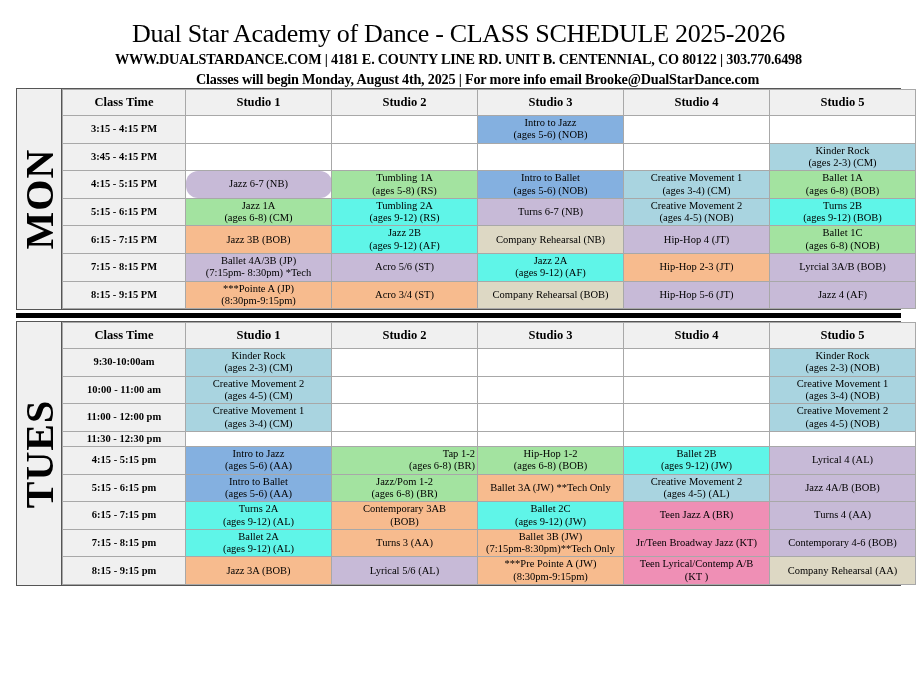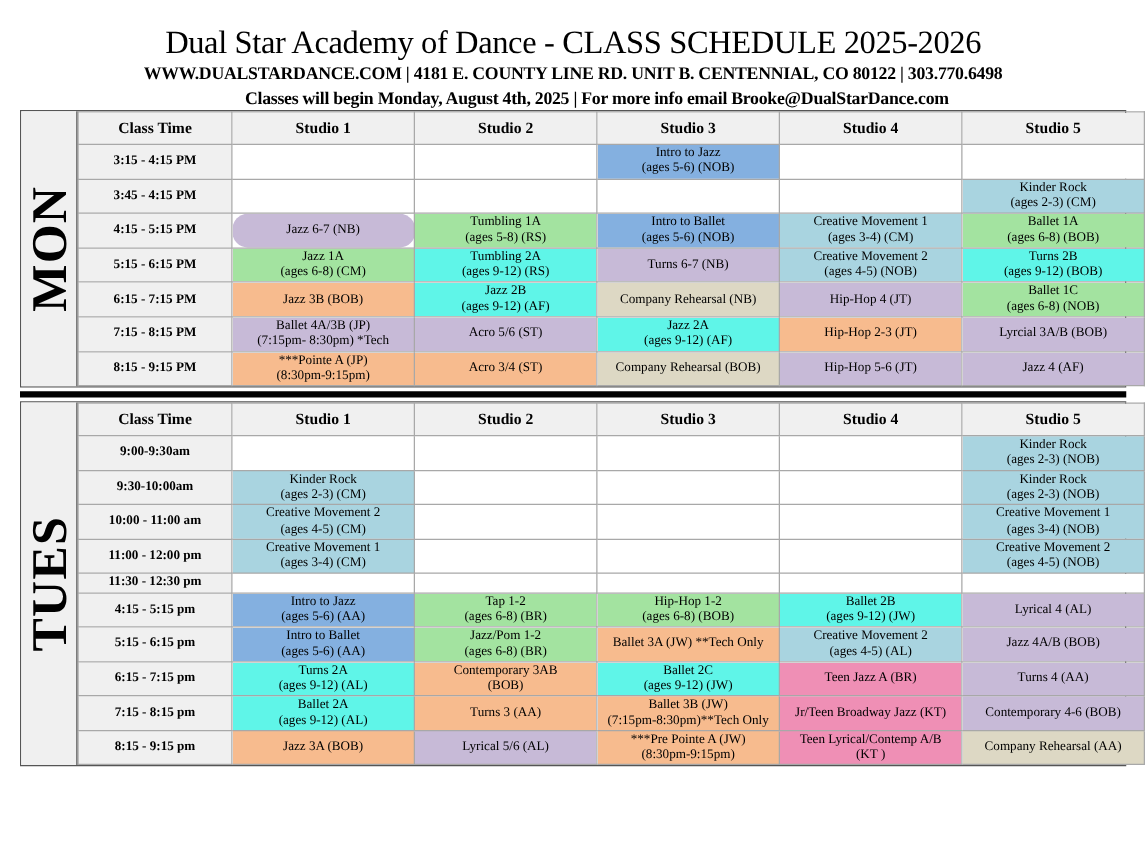--- a/index.html
+++ b/index.html
@@ -307,31 +307,20 @@
                 <th>Class Time</th>
                 <th>Studio 1</th>
                 <th>Studio 2</th>
                 <th>Studio 3</th>
                 <th>Studio 4</th>
                 <th>Studio 5</th>
               </tr>
             </thead>
             <tbody>
               <tr>
-                <td class="timecell">9:00-9:30am</td>
-                <td style="background: rgb(255, 255, 255);"></td>
-                <td style="background: rgb(255, 255, 255);"></td>
-                <td style="background: rgb(255, 255, 255);"></td>
-                <td style="background: rgb(255, 255, 255);"></td>
-                <td style="background: rgb(169, 212, 224);">
-                  <span class="cell-l1">Kinder Rock</span>
-                  <span class="cell-l2">(ages 2-3) (NOB)</span>
-                </td>
-              </tr>
-              <tr>
                 <td class="timecell">9:30-10:00am</td>
                 <td style="background: rgb(169, 212, 224);">
                   <span class="cell-l1">Kinder Rock</span>
                   <span class="cell-l2">(ages 2-3) (CM)</span>
                 </td>
                 <td style="background: rgb(255, 255, 255);"></td>
                 <td style="background: rgb(255, 255, 255);"></td>
                 <td style="background: rgb(255, 255, 255);"></td>
                 <td style="background: rgb(169, 212, 224);">
                   <span class="cell-l1">Kinder Rock</span>
@@ -373,21 +362,21 @@
                 <td style="background: rgb(255, 255, 255);"></td>
                 <td style="background: rgb(255, 255, 255);"></td>
                 <td style="background: rgb(255, 255, 255);"></td>
               </tr>
               <tr>
                 <td class="timecell">4:15 - 5:15 pm</td>
                 <td style="background: rgb(132, 176, 224);">
                   <span class="cell-l1">Intro to Jazz</span>
                   <span class="cell-l2">(ages 5-6) (AA)</span>
                 </td>
-                <td style="background: rgb(163, 227, 160);">
+                <td style="background: rgb(163, 227, 160); text-align: right;">
                   <span class="cell-l1">Tap 1-2</span>
                   <span class="cell-l2">(ages 6-8) (BR)</span>
                 </td>
                 <td style="background: rgb(163, 227, 160);">
                   <span class="cell-l1">Hip-Hop 1-2</span>
                   <span class="cell-l2">(ages 6-8) (BOB)</span>
                 </td>
                 <td style="background: rgb(95, 245, 232);">
                   <span class="cell-l1">Ballet 2B</span>
                   <span class="cell-l2">(ages 9-12) (JW)</span>

